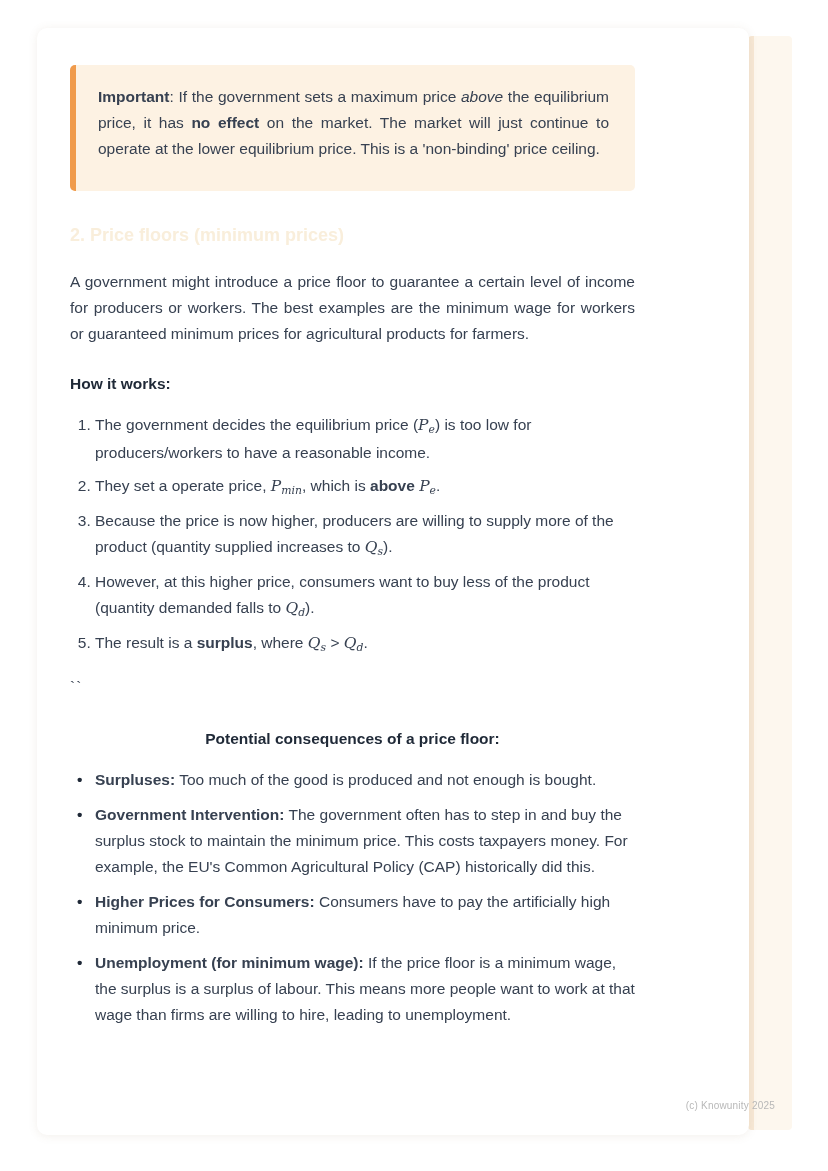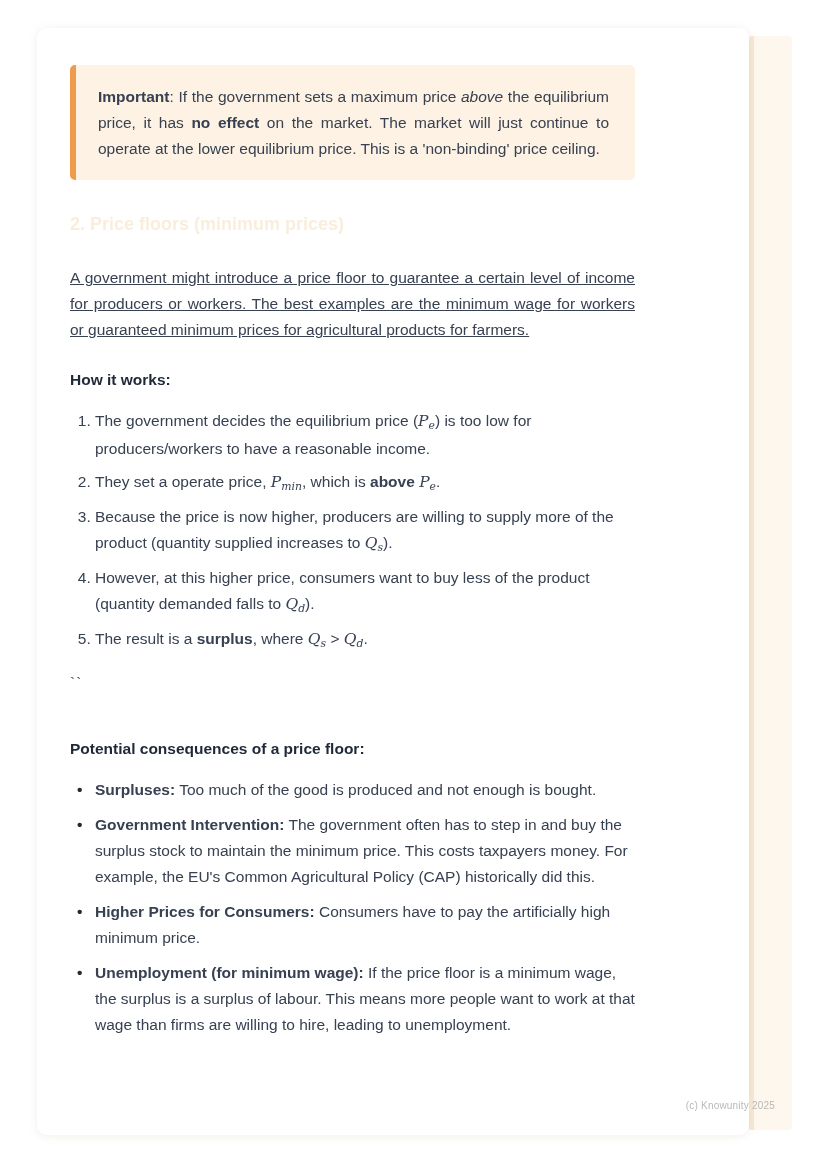--- a/index.html
+++ b/index.html
@@ -76,44 +76,44 @@
     vertical-align: baseline;
     position: relative;
     top: 0.25em;
   }
 
   .callout {
     margin-top: 23px;
     background: var(--callout-bg);
     border-left: 6px solid var(--accent-orange);
     border-radius: 5px;
-    padding: 19px 26px 18px 22px;
+    padding: 19px 26px 29px 22px;
     text-align: justify;
   }
 
   .section-heading {
     margin-top: 30px;
     font-size: 18px;
     line-height: 28px;
     font-weight: 700;
     color: var(--heading-tint);
   }
 
-  .intro { margin-top: 27px; text-align: justify; text-decoration: underline; }
+  .intro { margin-top: 20px; text-align: justify; }
 
   .subhead {
     margin-top: 24px;
     font-weight: 700;
     color: var(--heading-text);
   }
 
   .ticks { margin-top: 14px; letter-spacing: 1px; }
 
   .consequences { margin-top: 15px; }
-  .subhead-2 { margin-top: 40px; }
+  .subhead-2 { margin-top: 26px; text-align: center; }
 
   .watermark {
     position: absolute;
     top: 1099px;
     right: 53px;
     font-size: 10px;
     line-height: 14px;
     color: var(--watermark);
     letter-spacing: 0.2px;
   }

